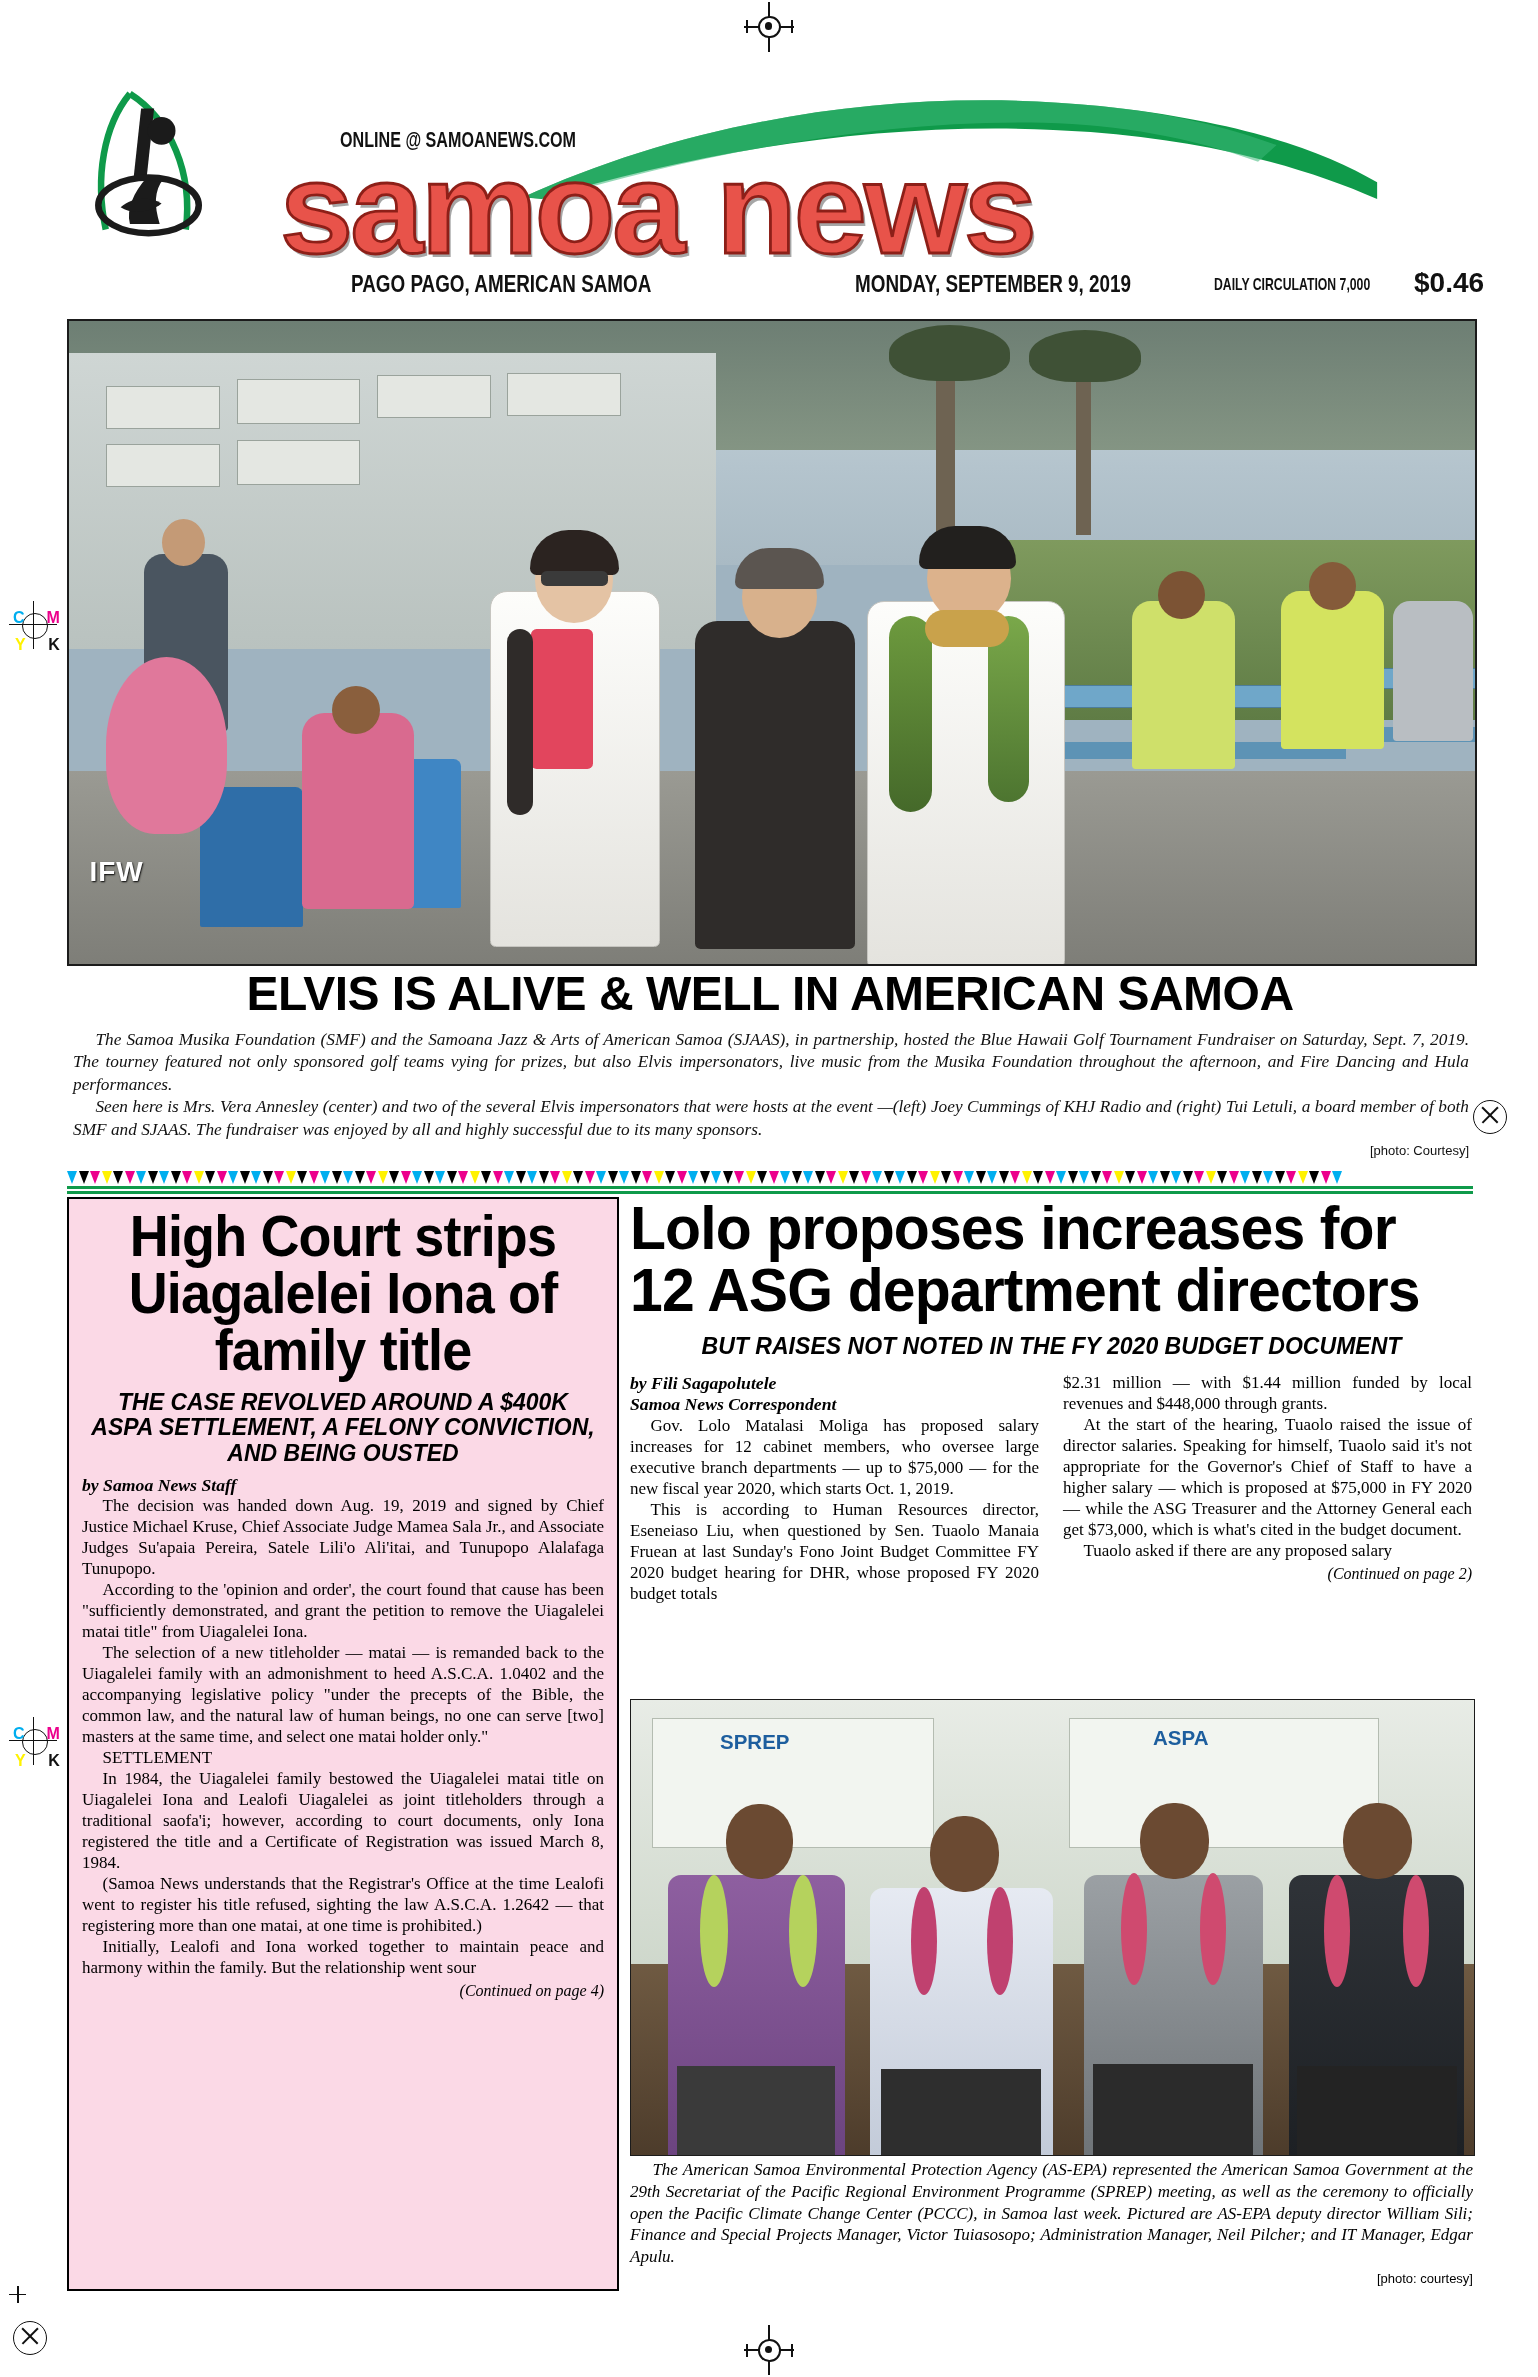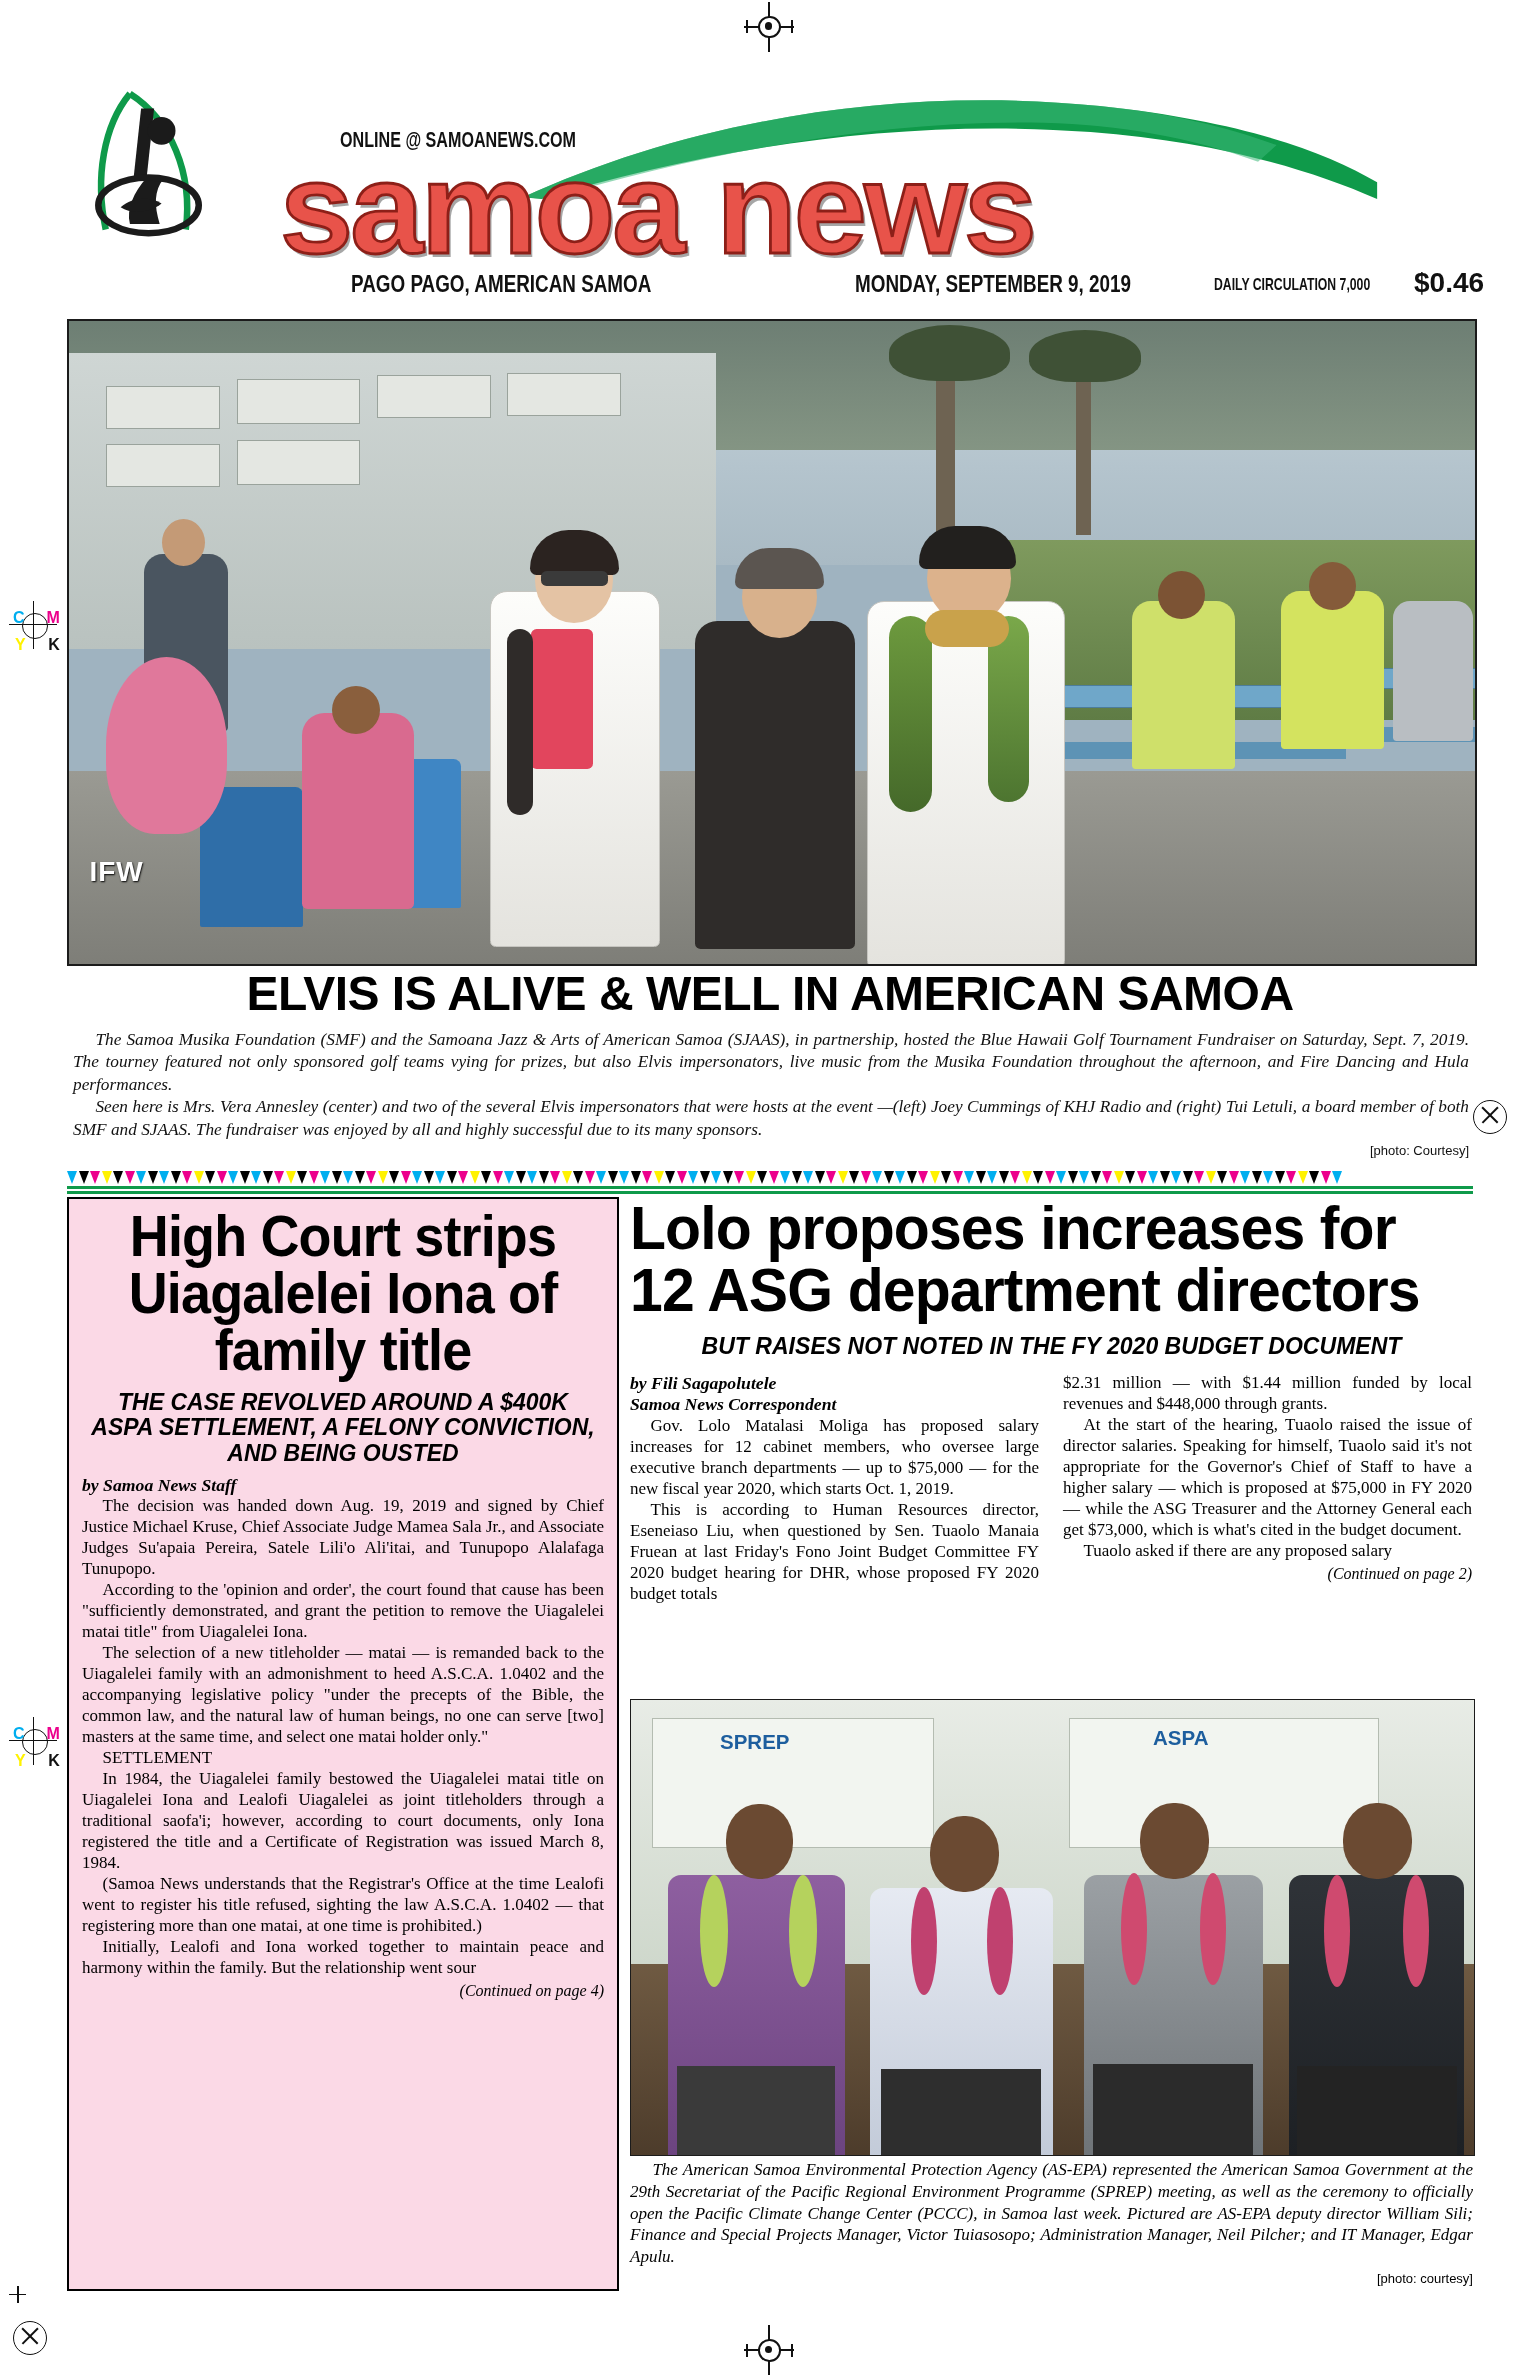--- a/index.html
+++ b/index.html
@@ -436,36 +436,36 @@
 <div id="leftcol">
   <div class="hd">High Court strips Uiagalelei Iona of family title</div>
   <div class="deck">THE CASE REVOLVED AROUND A $400K ASPA SETTLEMENT, A FELONY CONVICTION, AND BEING OUSTED</div>
   <div class="byline">by Samoa News Staff</div>
   <div class="body">
     <p>The decision was handed down Aug. 19, 2019 and signed by Chief Justice Michael Kruse, Chief Associate Judge Mamea Sala Jr., and Associate Judges Su'apaia Pereira, Satele Lili'o Ali'itai, and Tunupopo Alalafaga Tunupopo.</p>
     <p>According to the 'opinion and order', the court found that cause has been "sufficiently demonstrated, and grant the petition to remove the Uiagalelei matai title" from Uiagalelei Iona.</p>
     <p>The selection of a new titleholder — matai — is remanded back to the Uiagalelei family with an admonishment to heed A.S.C.A. 1.0402 and the accompanying legislative policy "under the precepts of the Bible, the common law, and the natural law of human beings, no one can serve [two] masters at the same time, and select one matai holder only."</p>
     <p>SETTLEMENT</p>
     <p>In 1984, the Uiagalelei family bestowed the Uiagalelei matai title on Uiagalelei Iona and Lealofi Uiagalelei as joint titleholders through a traditional saofa'i; however, according to court documents, only Iona registered the title and a Certificate of Registration was issued March 8, 1984.</p>
-    <p>(Samoa News understands that the Registrar's Office at the time Lealofi went to register his title refused, sighting the law A.S.C.A. 1.0402 — that registering more than one matai, at one time is prohibited.)</p>
+    <p>(Samoa News understands that the Registrar's Office at the time Lealofi went to register his title refused, sighting the law A.S.C.A. 1.2642 — that registering more than one matai, at one time is prohibited.)</p>
     <p>Initially, Lealofi and Iona worked together to maintain peace and harmony within the family. But the relationship went sour</p>
   </div>
   <div class="cont">(Continued on page 4)</div>
 </div>
 
 <div id="rightcol">
   <div class="hd">Lolo proposes increases for</div>
   <div class="hd">12 ASG department directors</div>
   <div class="deck">BUT RAISES NOT NOTED IN THE FY 2020 BUDGET DOCUMENT</div>
   <div class="cols">
     <div class="col">
       <div class="byline">by Fili Sagapolutele</div>
       <div class="byline">Samoa News Correspondent</div>
       <p>Gov. Lolo Matalasi Moliga has proposed salary increases for 12 cabinet members, who oversee large executive branch departments — up to $75,000 — for the new fiscal year 2020, which starts Oct. 1, 2019.</p>
-      <p>This is according to Human Resources director, Eseneiaso Liu, when questioned by Sen. Tuaolo Manaia Fruean at last Friday's Fono Joint Budget Committee FY 2020 budget hearing for DHR, whose proposed FY 2020 budget totals</p>
+      <p>This is according to Human Resources director, Eseneiaso Liu, when questioned by Sen. Tuaolo Manaia Fruean at last Sunday's Fono Joint Budget Committee FY 2020 budget hearing for DHR, whose proposed FY 2020 budget totals</p>
     </div>
     <div class="col">
       <p style="text-indent:0">$2.31 million — with $1.44 million funded by local revenues and $448,000 through grants.</p>
       <p>At the start of the hearing, Tuaolo raised the issue of director salaries. Speaking for himself, Tuaolo said it's not appropriate for the Governor's Chief of Staff to have a higher salary — which is proposed at $75,000 in FY 2020 — while the ASG Treasurer and the Attorney General each get $73,000, which is what's cited in the budget document.</p>
       <p>Tuaolo asked if there are any proposed salary</p>
       <div class="cont">(Continued on page 2)</div>
     </div>
   </div>
 </div>
 

